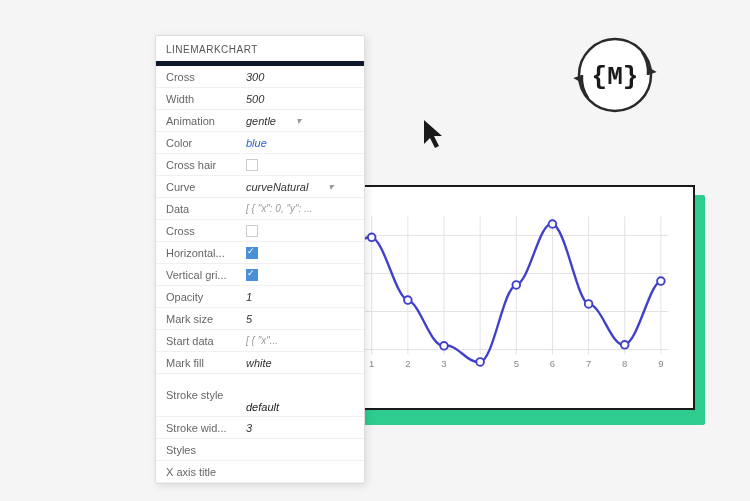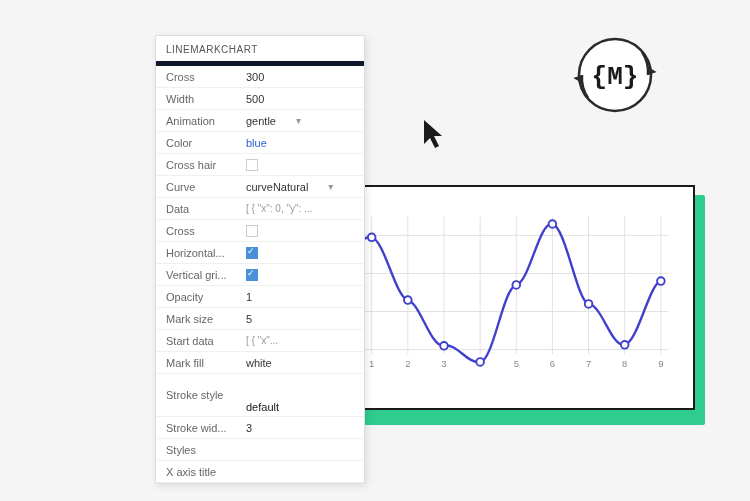--- a/index.html
+++ b/index.html
@@ -54,20 +54,21 @@
       color: #666;
       width: 80px;
       flex-shrink: 0;
       font-size: 11px;
     }
 
     .prop-value {
       color: #333;
       font-size: 11px;
       flex: 1;
+      font-style: italic;
     }
 
     .prop-value.highlighted {
       font-weight: 500;
       color: #1a1a1a;
       margin-top: 24px;
     }
 
     .prop-value.blue-text {
       color: #2c5fce;

